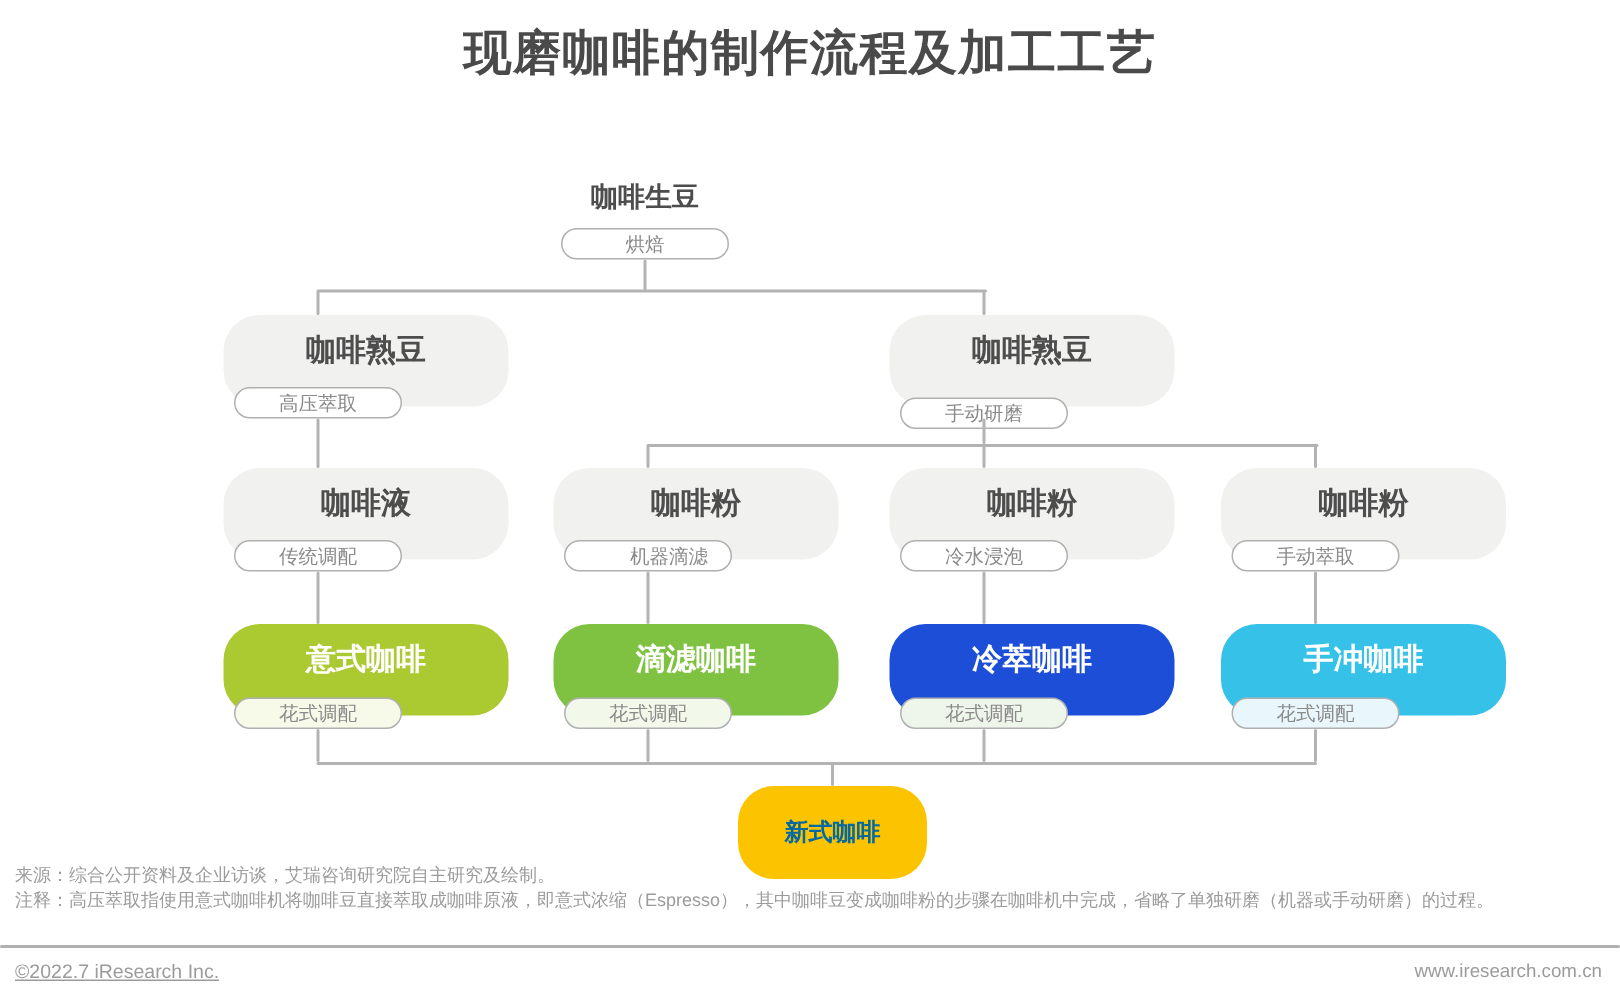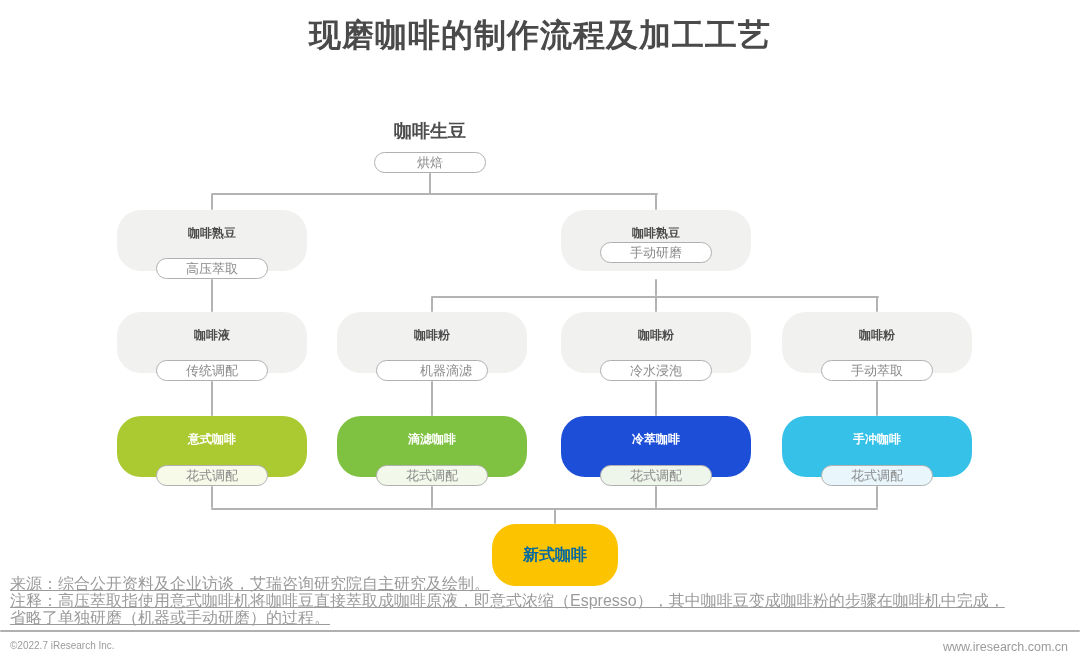--- a/index.html
+++ b/index.html
@@ -33,23 +33,24 @@
   }
   .node {
     position: absolute;
     width: 190px;
     height: 61px;
     background: #f1f1f0;
     display: flex;
     align-items: center;
     justify-content: center;
     padding-bottom: 14px;
-    font-size: 12px;
+    font-size: 20px;
     font-weight: bold;
     color: #4d4d4d;
+    margin-left: 32px;
   }
   .node.colored {
     color: #ffffff;
   }
   .process {
     position: absolute;
     width: 112px;
     height: 21px;
     background: #ffffff;
     border: 1px solid #b0b0b0;
@@ -71,37 +72,37 @@
     color: #0369a1;
   }
   .line {
     position: absolute;
     background: #b3b3b3;
   }
   .footer {
     position: absolute;
     left: 10px; top: 575px;
     width: 1010px;
-    font-size: 16px;
+    font-size: 12px;
     line-height: 17px;
     color: #9b9b9b;
-    text-decoration: underline;
   }
   .bottom-rule {
     position: absolute;
     left: 0; top: 630px;
     width: 1080px;
     height: 2px;
     background: #b0b0b0;
   }
   .copyright {
     position: absolute;
     left: 10px; top: 640px;
-    font-size: 10px;
+    font-size: 13px;
     color: #9b9b9b;
+    text-decoration: underline;
   }
   .website {
     position: absolute;
     right: 12px; top: 640px;
     font-size: 12.5px;
     color: #9b9b9b;
   }
 </style>
 </head>
 <body>
@@ -115,21 +116,21 @@
 
   <div class="line" style="left:429px; top:173px; width:2px; height:21px;"></div>
   <div class="line" style="left:211px; top:193px; width:447px; height:2px;"></div>
   <div class="line" style="left:211px; top:194px; width:2px; height:16px;"></div>
   <div class="line" style="left:655px; top:194px; width:2px; height:16px;"></div>
 
   <div class="node" style="left:117px; top:210px;">咖啡熟豆</div>
   <div class="process" style="left:156px; top:258px;">高压萃取</div>
 
   <div class="node" style="left:561px; top:210px;">咖啡熟豆</div>
-  <div class="process" style="left:600px; top:242px;">手动研磨</div>
+  <div class="process" style="left:600px; top:265px;">手动研磨</div>
 
   <div class="line" style="left:211px; top:279px; width:2px; height:33px;"></div>
   <div class="line" style="left:655px; top:279px; width:2px; height:17px;"></div>
   <div class="line" style="left:431px; top:296px; width:448px; height:2px;"></div>
   <div class="line" style="left:431px; top:297px; width:2px; height:15px;"></div>
   <div class="line" style="left:655px; top:297px; width:2px; height:15px;"></div>
   <div class="line" style="left:876px; top:297px; width:2px; height:15px;"></div>
 
   <div class="node" style="left:117px; top:312px;">咖啡液</div>
   <div class="process" style="left:156px; top:360px;">传统调配</div>

